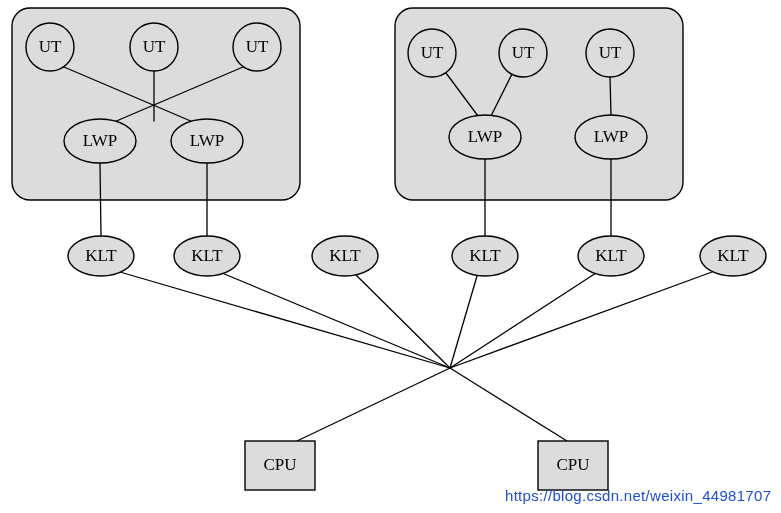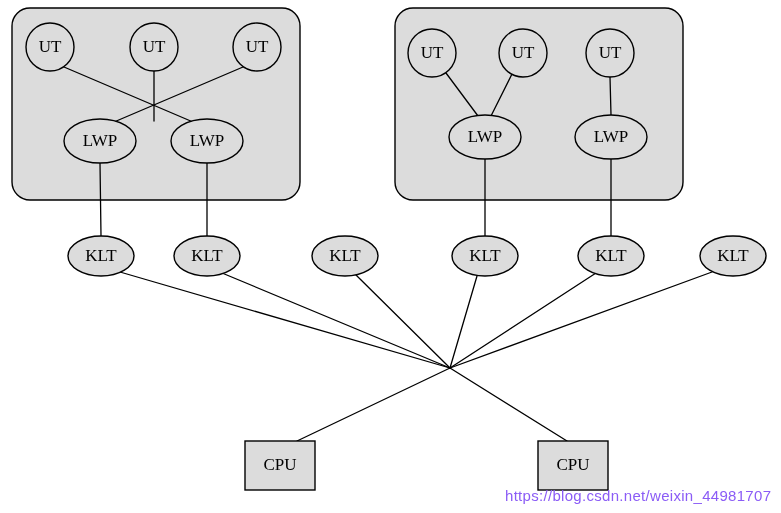--- a/index.html
+++ b/index.html
@@ -51,21 +51,21 @@
     stroke-width: 1.3;
     fill: none;
     stroke-linecap: round;
   }
   .watermark {
     position: absolute;
     left: 505px;
     top: 487px;
     font-family: "Liberation Sans", "DejaVu Sans", sans-serif;
     font-size: 15px;
-    color: #8b5cf6;
+    color: #1d4ed8;
     letter-spacing: 0.3px;
     white-space: nowrap;
     user-select: none;
     pointer-events: none;
   }
 </style>
 </head>
 <body>
 
 <div id="canvas-wrap">

